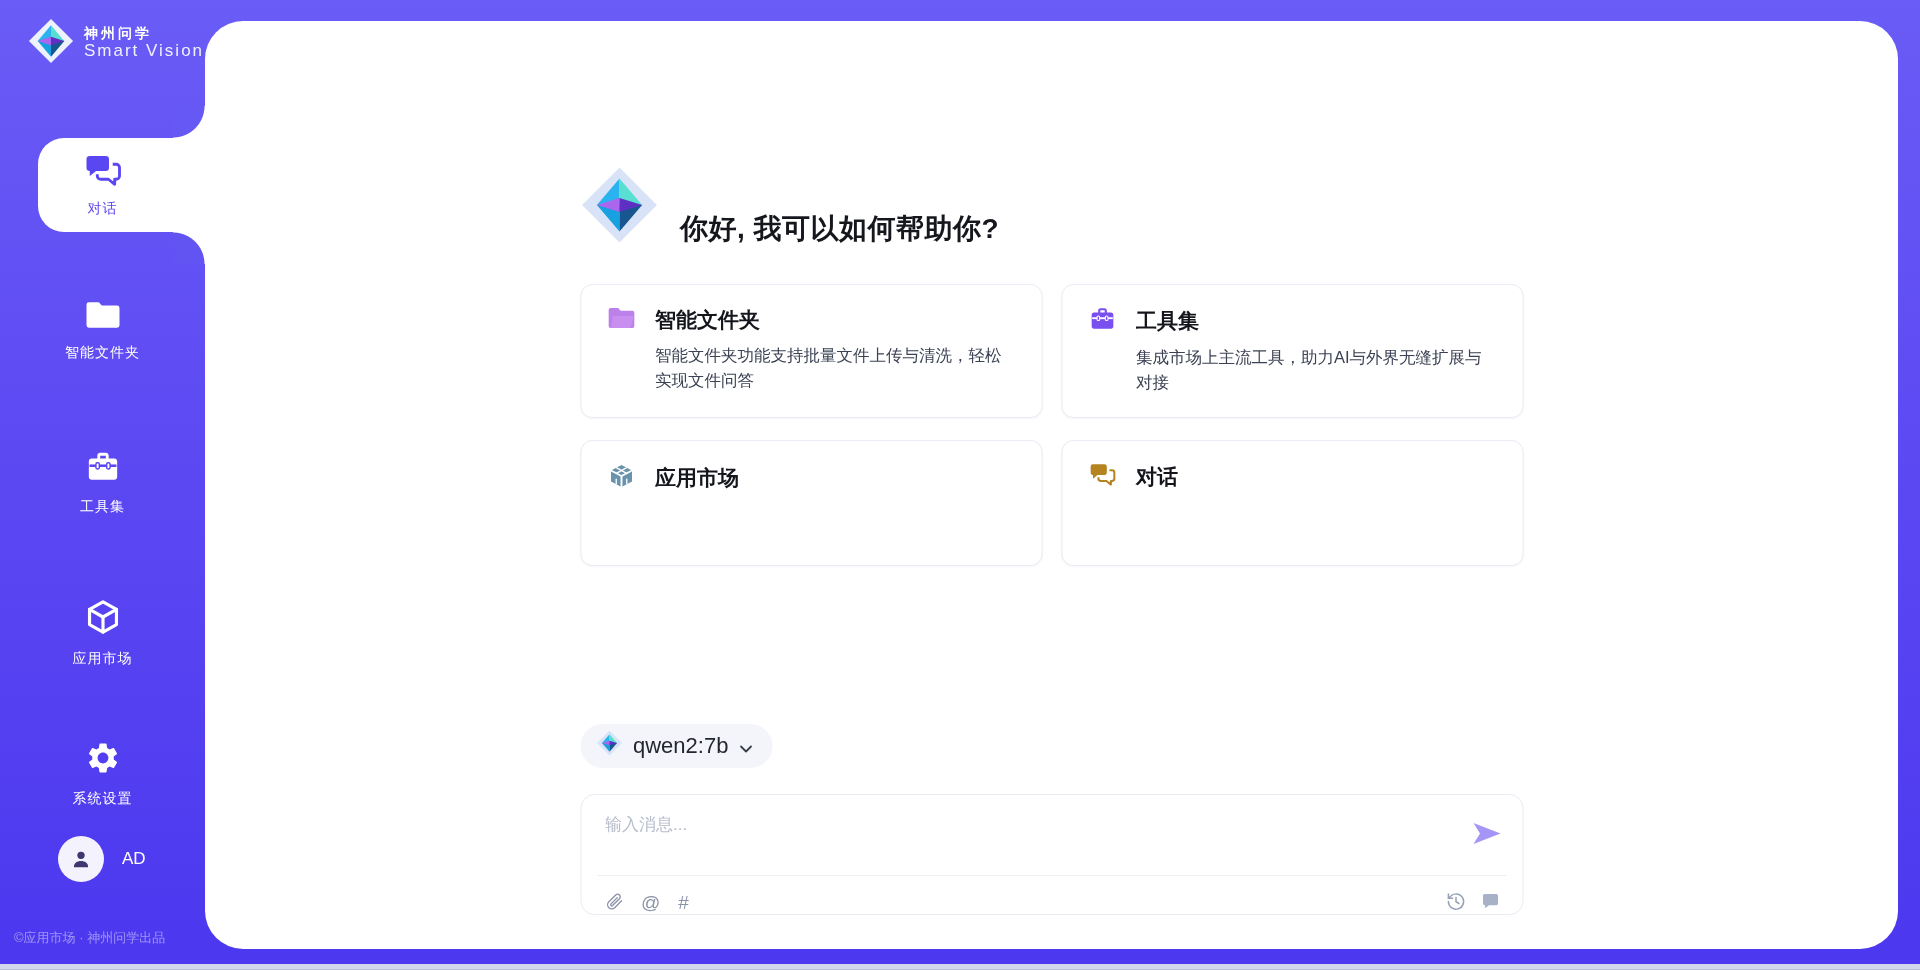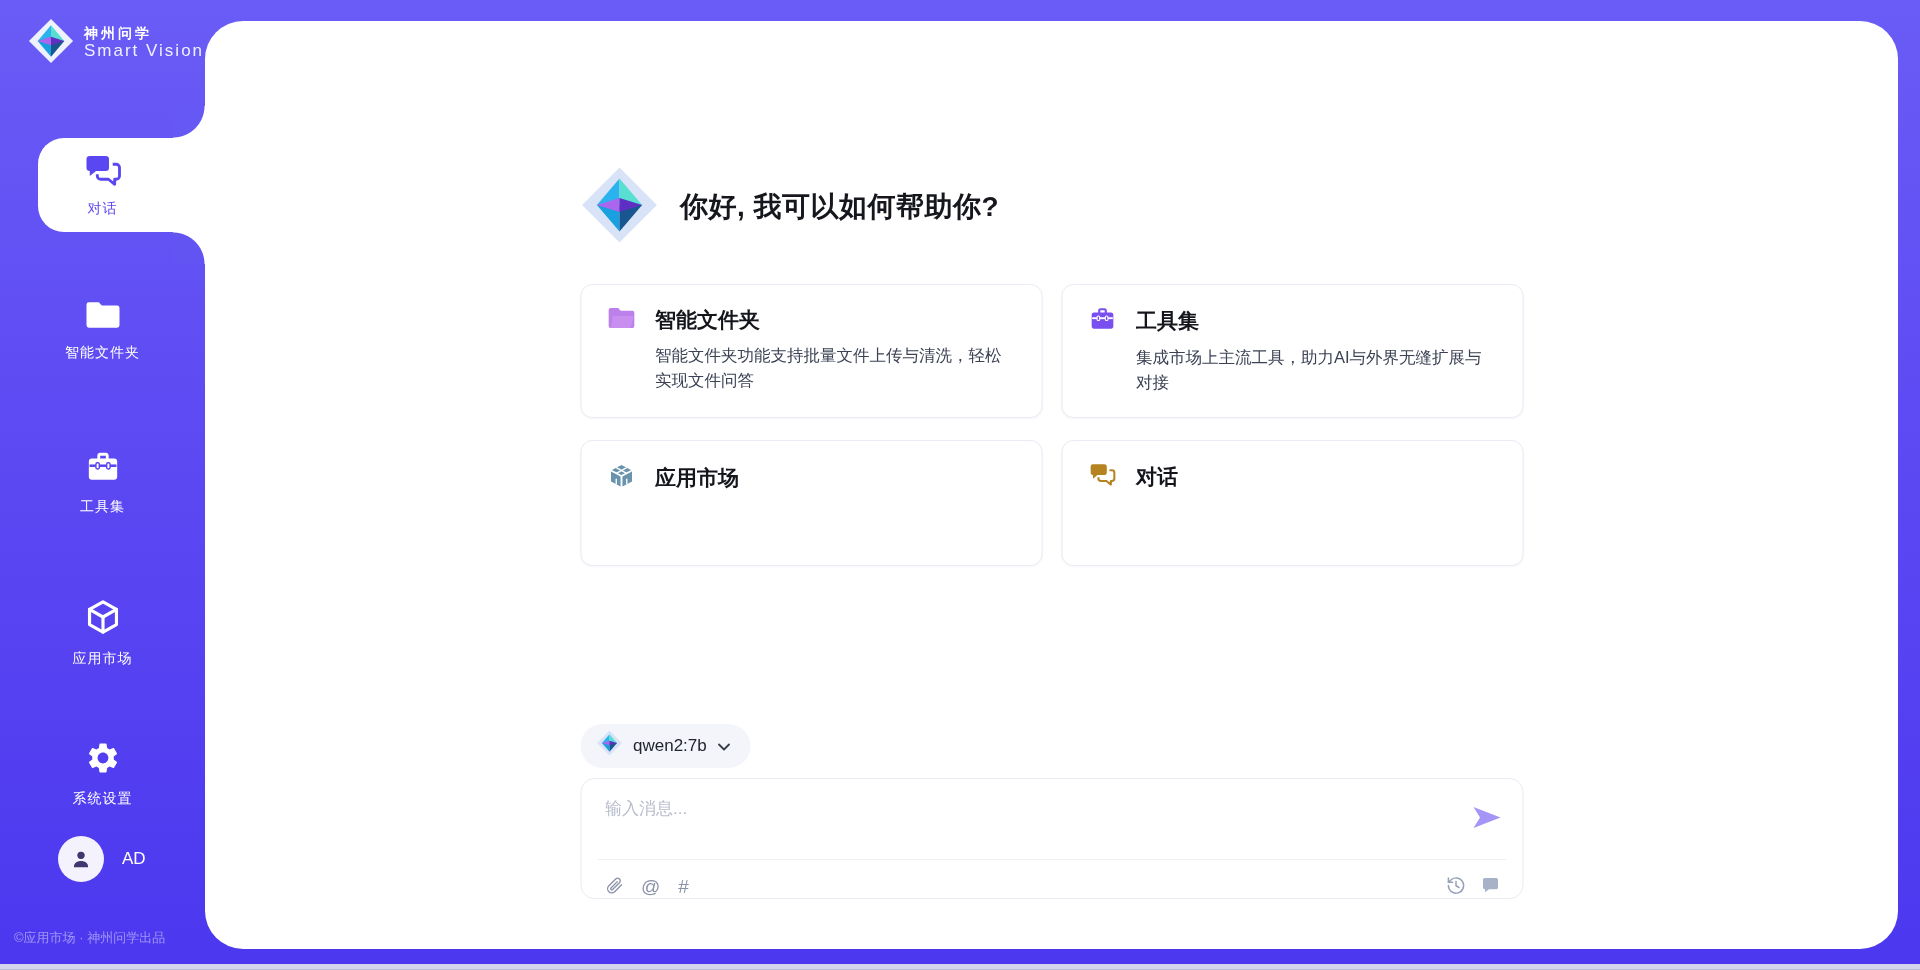--- a/index.html
+++ b/index.html
@@ -47,41 +47,41 @@
     background:radial-gradient(circle 32px at 0 100%,#6254f3 31px,#ffffff 32px);
   }
 
   .user-row{ position:absolute; left:58px; top:836px; display:flex; align-items:center; gap:18px; z-index:2; cursor:pointer; }
   .avatar{ width:46px; height:46px; border-radius:50%; background:#f4f2fc; display:flex; align-items:center; justify-content:center; }
   .user-name{ color:#fff; font-size:17px; font-weight:500; }
   .copyright{ position:absolute; left:14px; top:929px; width:190px; color:rgba(255,255,255,0.45); font-size:13px; z-index:2; white-space:nowrap; }
 
   
   .content{ position:absolute; left:50%; transform:translateX(-50%); top:0; width:943px; height:100%; }
-  .welcome{ margin-top:145px; display:flex; align-items:center; gap:22px; }
+  .welcome{ margin-top:145px; display:flex; align-items:flex-end; gap:22px; }
   .welcome h1{ font-size:28px; font-weight:700; color:#15171d; letter-spacing:0.5px; }
 
   .cards{ margin-top:36px; display:grid; grid-template-columns:1fr 1fr; gap:22px 19px; }
   .card{
     background:#fff; border:1px solid #e9ecf4; border-radius:12px;
     padding:21px 26px 22px; min-height:126px; cursor:pointer;
     box-shadow:0 1px 2px rgba(25,35,70,0.04);
   }
   .card-head{ display:flex; align-items:center; gap:20px; }
   .card-title{ font-size:21px; font-weight:700; color:#14161c; }
   .card-desc{ margin:9px 0 0 48px; font-size:16.5px; line-height:1.5; color:#3c4254; }
 
   .model-pill{
     margin-top:158px; display:inline-flex; align-items:center; gap:11px;
     height:44px; padding:0 20px 0 16px; background:#f3f5fa; border-radius:22px;
-    font-size:17px; color:#23262f; cursor:pointer;
+    font-size:22px; color:#23262f; cursor:pointer;
   }
 
   .composer{
-    margin-top:10px; width:943px; height:121px; background:#fff;
+    margin-top:26px; width:943px; height:121px; background:#fff;
     border:1.5px solid #e9ebf3; border-radius:14px; position:relative;
   }
   .composer textarea{
     position:absolute; left:24px; top:18px; width:840px; height:54px;
     border:none; outline:none; resize:none; font-size:17px; color:#333;
     font-family:"Liberation Sans","DejaVu Sans",sans-serif; background:transparent;
   }
   .composer textarea::placeholder{ color:#b7bccc; }
   .send-btn{ position:absolute; right:22px; top:28px; background:none; border:none; cursor:pointer; }
   .composer-divider{ position:absolute; left:16px; right:16px; top:80px; border-top:1px solid #eef0f6; }

